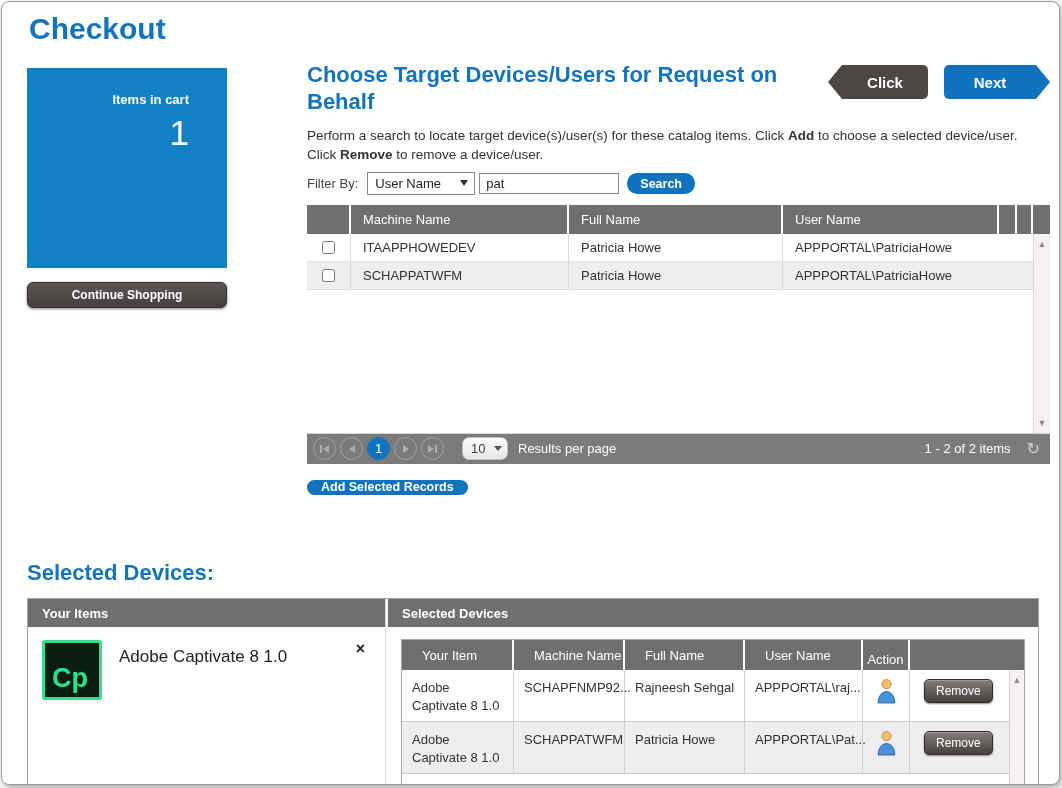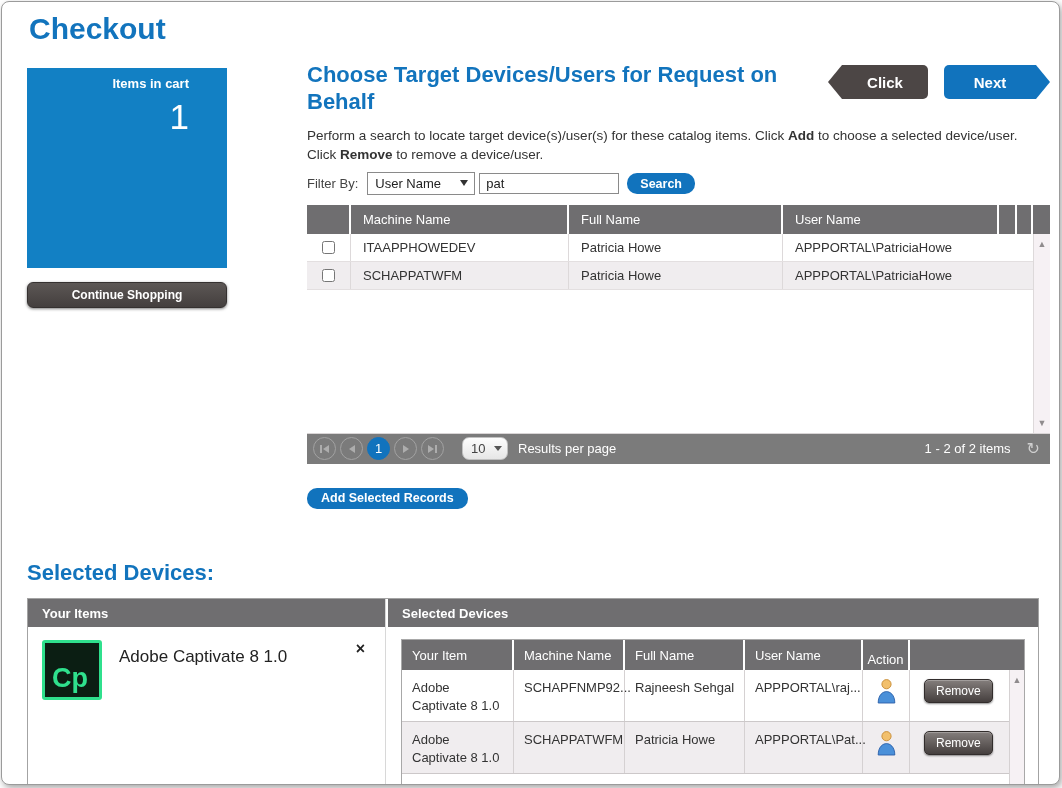--- a/index.html
+++ b/index.html
@@ -7,21 +7,21 @@
   .page {
     position: absolute; left: 1px; top: 1px; width: 1059px; height: 784px;
     background: #fff; border: 1px solid #9b9b9b; border-radius: 8px;
     box-shadow: 2px 3px 7px rgba(0,0,0,.35);
     overflow: hidden;
   }
   
   .page-title { position: absolute; left: 27px; top: 10px; font-size: 30px; font-weight: 600; color: #1274bd; letter-spacing: 0; }
 
   
-  .cart-box { position: absolute; left: 25px; top: 66px; width: 200px; height: 200px; background: #1280c4; color: #fff; text-align: right; padding: 8px 38px 0 0; }
+  .cart-box { position: absolute; left: 25px; top: 66px; width: 200px; height: 200px; background: #1280c4; color: #fff; text-align: right; padding: 24px 38px 0 0; }
   .cart-label { font-size: 13px; font-weight: 700; }
   .cart-count { font-size: 35px; font-weight: 400; margin-top: 6px; }
   .continue-btn {
     position: absolute; left: 25px; top: 280px; width: 200px; height: 26px;
     background: linear-gradient(#5c5755, #443f3e); color: #fff; font-size: 12px; font-weight: 700;
     border: 1px solid #353130; border-radius: 6px; box-shadow: 0 1px 3px rgba(0,0,0,.5);
     font-family: inherit; cursor: pointer;
   }
 
   
@@ -78,40 +78,40 @@
   .tri-l { width: 0; height: 0; border-top: 4px solid transparent; border-bottom: 4px solid transparent; border-right: 6px solid #adadad; }
   .tri-r { width: 0; height: 0; border-top: 4px solid transparent; border-bottom: 4px solid transparent; border-left: 6px solid #adadad; }
   .pg-bar { width: 2px; height: 8px; background: #adadad; }
   .page-size { position: relative; width: 46px; height: 23px; margin-left: 14px; background: linear-gradient(#fdfdfd, #e6e6e6); border: 1px solid #c0c0c0; border-radius: 7px; font-size: 13px; color: #444; display: flex; align-items: center; padding-left: 8px; cursor: pointer; }
   .page-size .chev { position: absolute; right: 5px; top: 8px; width: 0; height: 0; border-left: 4px solid transparent; border-right: 4px solid transparent; border-top: 5px solid #555; }
   .pg-label { color: #fff; font-size: 13px; margin-left: 10px; }
   .pg-right { margin-left: auto; display: flex; align-items: center; }
   .pg-range { color: #fff; font-size: 13px; }
   .pg-refresh { color: #cfcfcf; font-size: 16px; margin: 0 10px 0 16px; cursor: pointer; line-height: 1; }
 
-  .add-btn { margin-top: 24px; height: 21px; padding: 0 14px; background: #1173bd; color: #fff; font-size: 12.5px; font-weight: 700; border: none; border-radius: 10px; font-family: inherit; cursor: pointer; }
+  .add-btn { margin-top: 16px; height: 15px; padding: 0 14px; background: #1173bd; color: #fff; font-size: 12.5px; font-weight: 700; border: none; border-radius: 10px; font-family: inherit; cursor: pointer; }
 
   
   .section-heading { position: absolute; left: 25px; top: 558px; font-size: 22px; font-weight: 700; color: #1274bd; }
   .bottom-panel { position: absolute; left: 25px; top: 596px; width: 1012px; height: 200px; border: 1px solid #a3a3a3; display: flex; background: #fff; }
   .sub-panel { position: relative; }
   .sub-left { width: 358px; border-right: 1px solid #d8d8d8; }
   .sub-right { flex: 1; margin-left: 2px; }
   .sub-header { height: 28px; background: #6f6e70; color: #fff; font-size: 13px; font-weight: 700; display: flex; align-items: center; padding-left: 14px; }
   .sub-left .sub-header { margin-right: 0; }
 
   .item-row { position: relative; padding: 13px 14px; display: flex; }
   .cp-icon { width: 60px; height: 60px; background: #0b1e13; border: 3px solid #2fe08d; border-radius: 3px; color: #2fe08d; font-size: 27px; font-weight: 700; display: flex; align-items: flex-end; justify-content: flex-start; padding: 0 0 3px 7px; }
   .item-name { font-size: 17px; color: #222; margin-left: 17px; margin-top: 7px; }
   .item-close { position: absolute; right: 20px; top: 14px; font-size: 16px; font-weight: 700; color: #222; cursor: pointer; line-height: 1; }
 
   .inner-table-wrap { padding: 12px 13px 0 13px; }
   .inner-table { border: 1px solid #a8a8a8; position: relative; }
   .it-header { display: flex; height: 30px; }
-  .it-h { background: #6f6e70; color: #fff; font-size: 13px; display: flex; align-items: center; padding-left: 10px; border-right: 2px solid #fff; }
+  .it-h { background: #6f6e70; color: #fff; font-size: 13px; display: flex; align-items: center; padding-left: 20px; border-right: 2px solid #fff; }
   .it-row { display: flex; min-height: 52px; border-bottom: 1px solid #ccc8c9; background: #fff; }
   .it-row.alt { background: #f0edef; }
   .it-c { font-size: 13px; color: #333; padding: 9px 8px 0 10px; border-right: 1px solid #d5d1d2; line-height: 1.35; }
   .c-your { width: 112px; }
   .c-machine { width: 111px; }
   .c-full { width: 120px; }
   .c-user { width: 118px; }
   .c-action { width: 47px; display: flex; justify-content: center; padding: 8px 0 0 0; }
   .c-remove { flex: 1; border-right: none; display: flex; align-items: flex-start; padding-top: 9px; padding-left: 14px; }
   .remove-btn { background: linear-gradient(#847e7c, #453f3e); border: 1px solid #322d2c; border-radius: 5px; color: #fff; font-size: 12px; padding: 4px 11px; font-family: inherit; box-shadow: 0 1px 2px rgba(0,0,0,.45), inset 0 1px 0 rgba(255,255,255,.25); cursor: pointer; }

